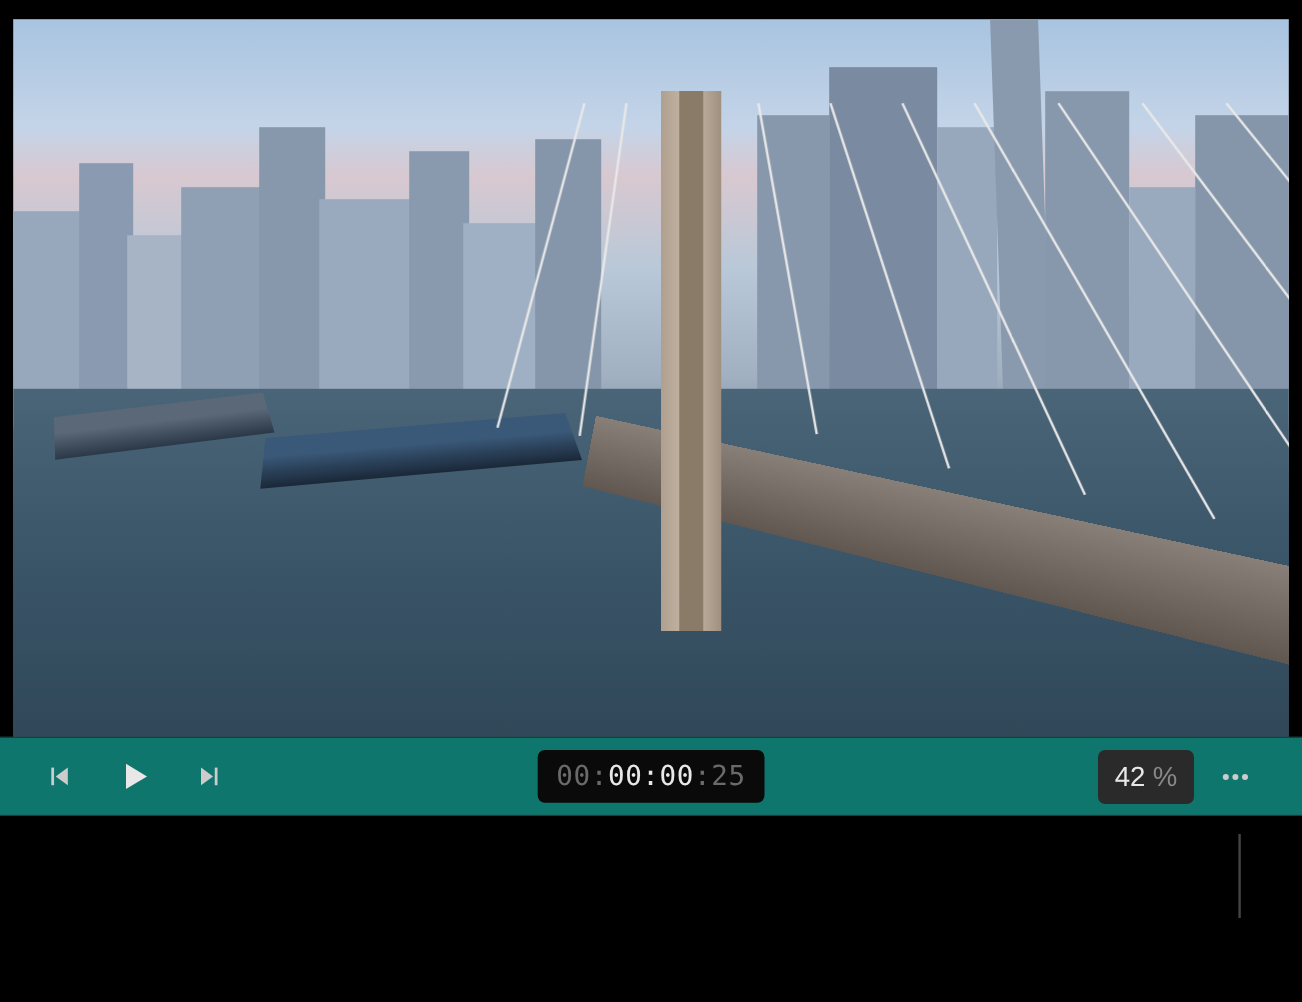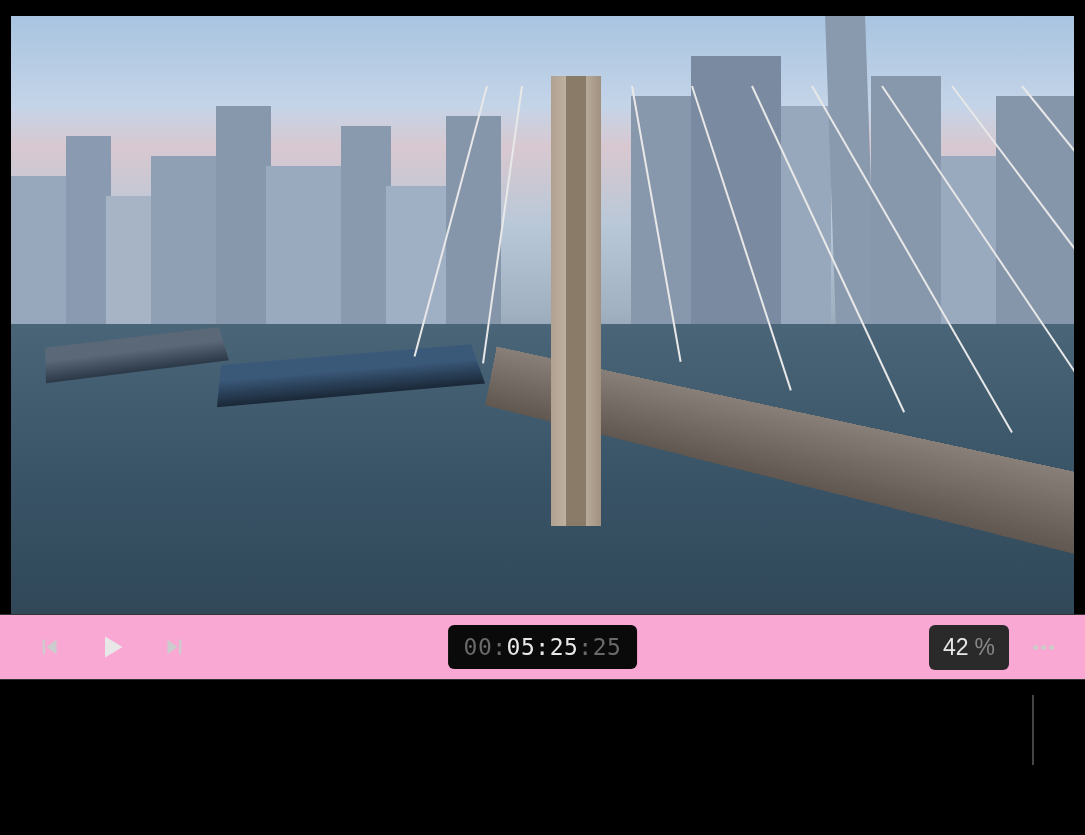--- a/index.html
+++ b/index.html
@@ -126,21 +126,21 @@
     .c5 { left: 740px; height: 360px; transform: rotate(-25deg); }
     .c6 { left: 800px; height: 400px; transform: rotate(-30deg); }
     .c7 { left: 870px; height: 440px; transform: rotate(-34deg); }
     .c8 { left: 940px; height: 470px; transform: rotate(-37deg); }
     .c9 { left: 1010px; height: 500px; transform: rotate(-39deg); }
     
     
     .control-bar {
       height: 66px;
       width: 1085px;
-      background: #f9a8d4;
+      background: #0f766e;
       border-top: 1px solid #333;
       border-bottom: 1px solid #333;
       display: flex;
       align-items: center;
       position: relative;
     }
     
     .playback-controls {
       display: flex;
       align-items: center;
@@ -178,21 +178,21 @@
     
     .tc-bright {
       color: #e8e8e8;
     }
     
     .right-controls {
       margin-left: auto;
       display: flex;
       align-items: center;
       gap: 18px;
-      padding-right: 26px;
+      padding-right: 40px;
     }
     
     .zoom-box {
       background: #2a2a2a;
       border-radius: 6px;
       padding: 9px 14px;
       font-size: 23px;
       display: flex;
       align-items: baseline;
       gap: 6px;
@@ -292,21 +292,21 @@
       <div class="control-btn">
         <svg width="22" height="22" viewBox="0 0 24 24" fill="none">
           <path d="M6 4 L17 12 L6 20 Z" fill="#ccc"></path>
           <rect x="18.5" y="4" width="2.5" height="16" fill="#ccc"></rect>
         </svg>
       </div>
     </div>
 
     <div class="timecode-box">
       <span class="tc-dim">00:</span>
-      <span class="tc-bright">05:25</span>
+      <span class="tc-bright">00:00</span>
       <span class="tc-dim">:</span>
       <span class="tc-dim">25</span>
     </div>
 
     <div class="right-controls">
       <div class="zoom-box">
         <span class="zoom-value">42</span>
         <span class="zoom-unit">%</span>
       </div>
       <div class="more-btn">

